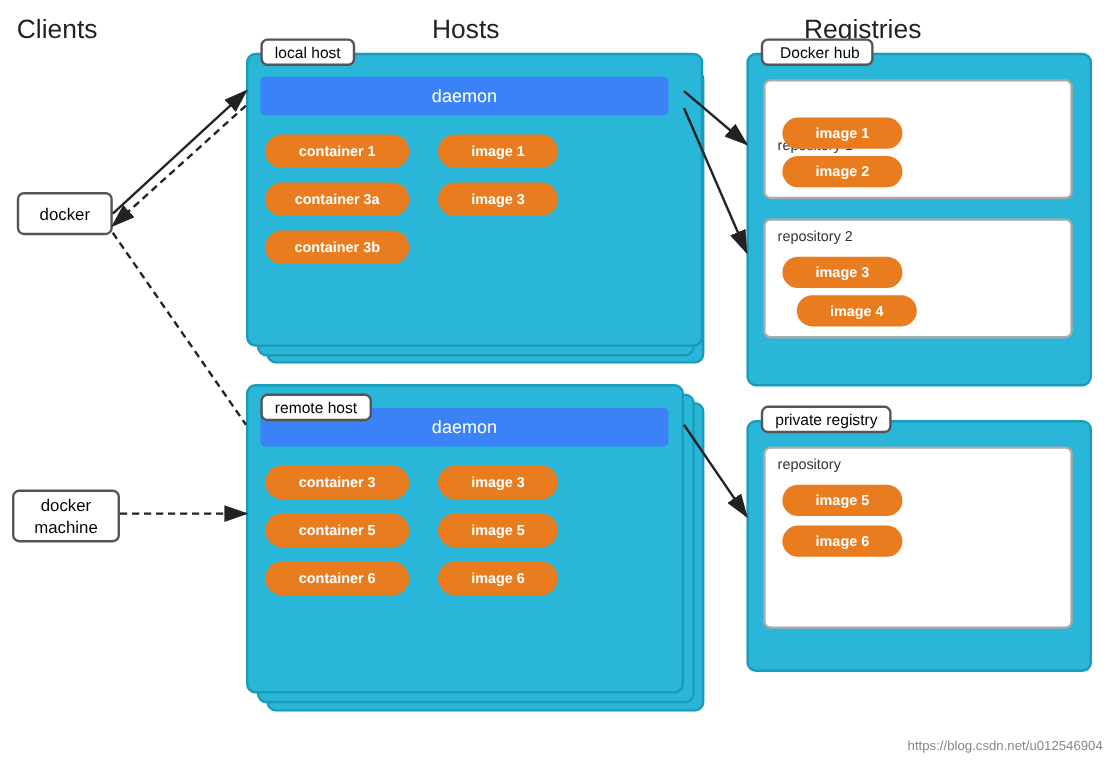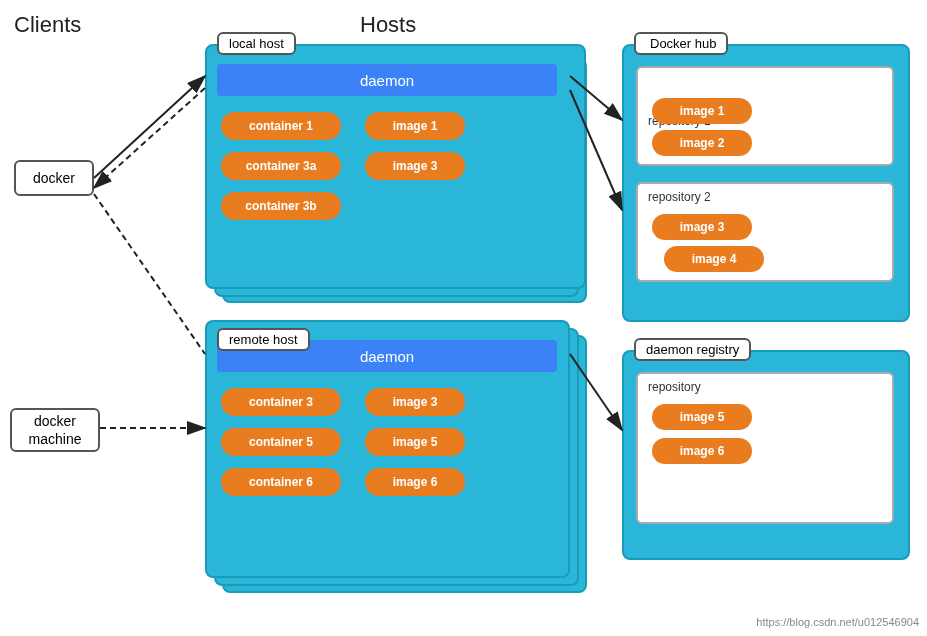--- a/index.html
+++ b/index.html
@@ -137,20 +137,21 @@
       color: #888;
     }
   </style>
 </head>
 <body>
 
 <div class="diagram-container">
 
   <div class="section-title" style="left:14px; top:12px;">Clients</div>
   <div class="section-title" style="left:360px; top:12px;">Hosts</div>
+  <div class="section-title" style="left:670px; top:12px;">Registries</div>
 
   <div class="client-box" style="left:14px; top:160px; width:80px; height:36px;">
     <span>docker</span>
   </div>
 
   <div class="client-box" style="left:10px; top:408px; width:90px; height:44px; text-align:center; line-height:1.3;">
     <span>docker<br>machine</span>
   </div>
 
   <div class="host-outer" style="left:222px; top:58px; width:365px; height:245px;"></div>
@@ -238,21 +239,21 @@
       <div class="pill pill-image" style="left:14px; top:30px; width:100px; height:26px;">
         <span>image 3</span>
       </div>
       <div class="pill pill-image" style="left:26px; top:62px; width:100px; height:26px;">
         <span>image 4</span>
       </div>
     </div>
   </div>
 
   <div class="registry-outer" style="left:622px; top:350px; width:288px; height:210px;">
-    <div class="host-label" style="top:-14px; left:10px;">daemon registry</div>
+    <div class="host-label" style="top:-14px; left:10px;">private registry</div>
 
     <div class="repo-box" style="left:12px; top:20px; width:258px; height:152px;">
       <div class="repo-label" style="top:6px; left:10px;">repository</div>
       <div class="pill pill-image" style="left:14px; top:30px; width:100px; height:26px;">
         <span>image 5</span>
       </div>
       <div class="pill pill-image" style="left:14px; top:64px; width:100px; height:26px;">
         <span>image 6</span>
       </div>
     </div>

